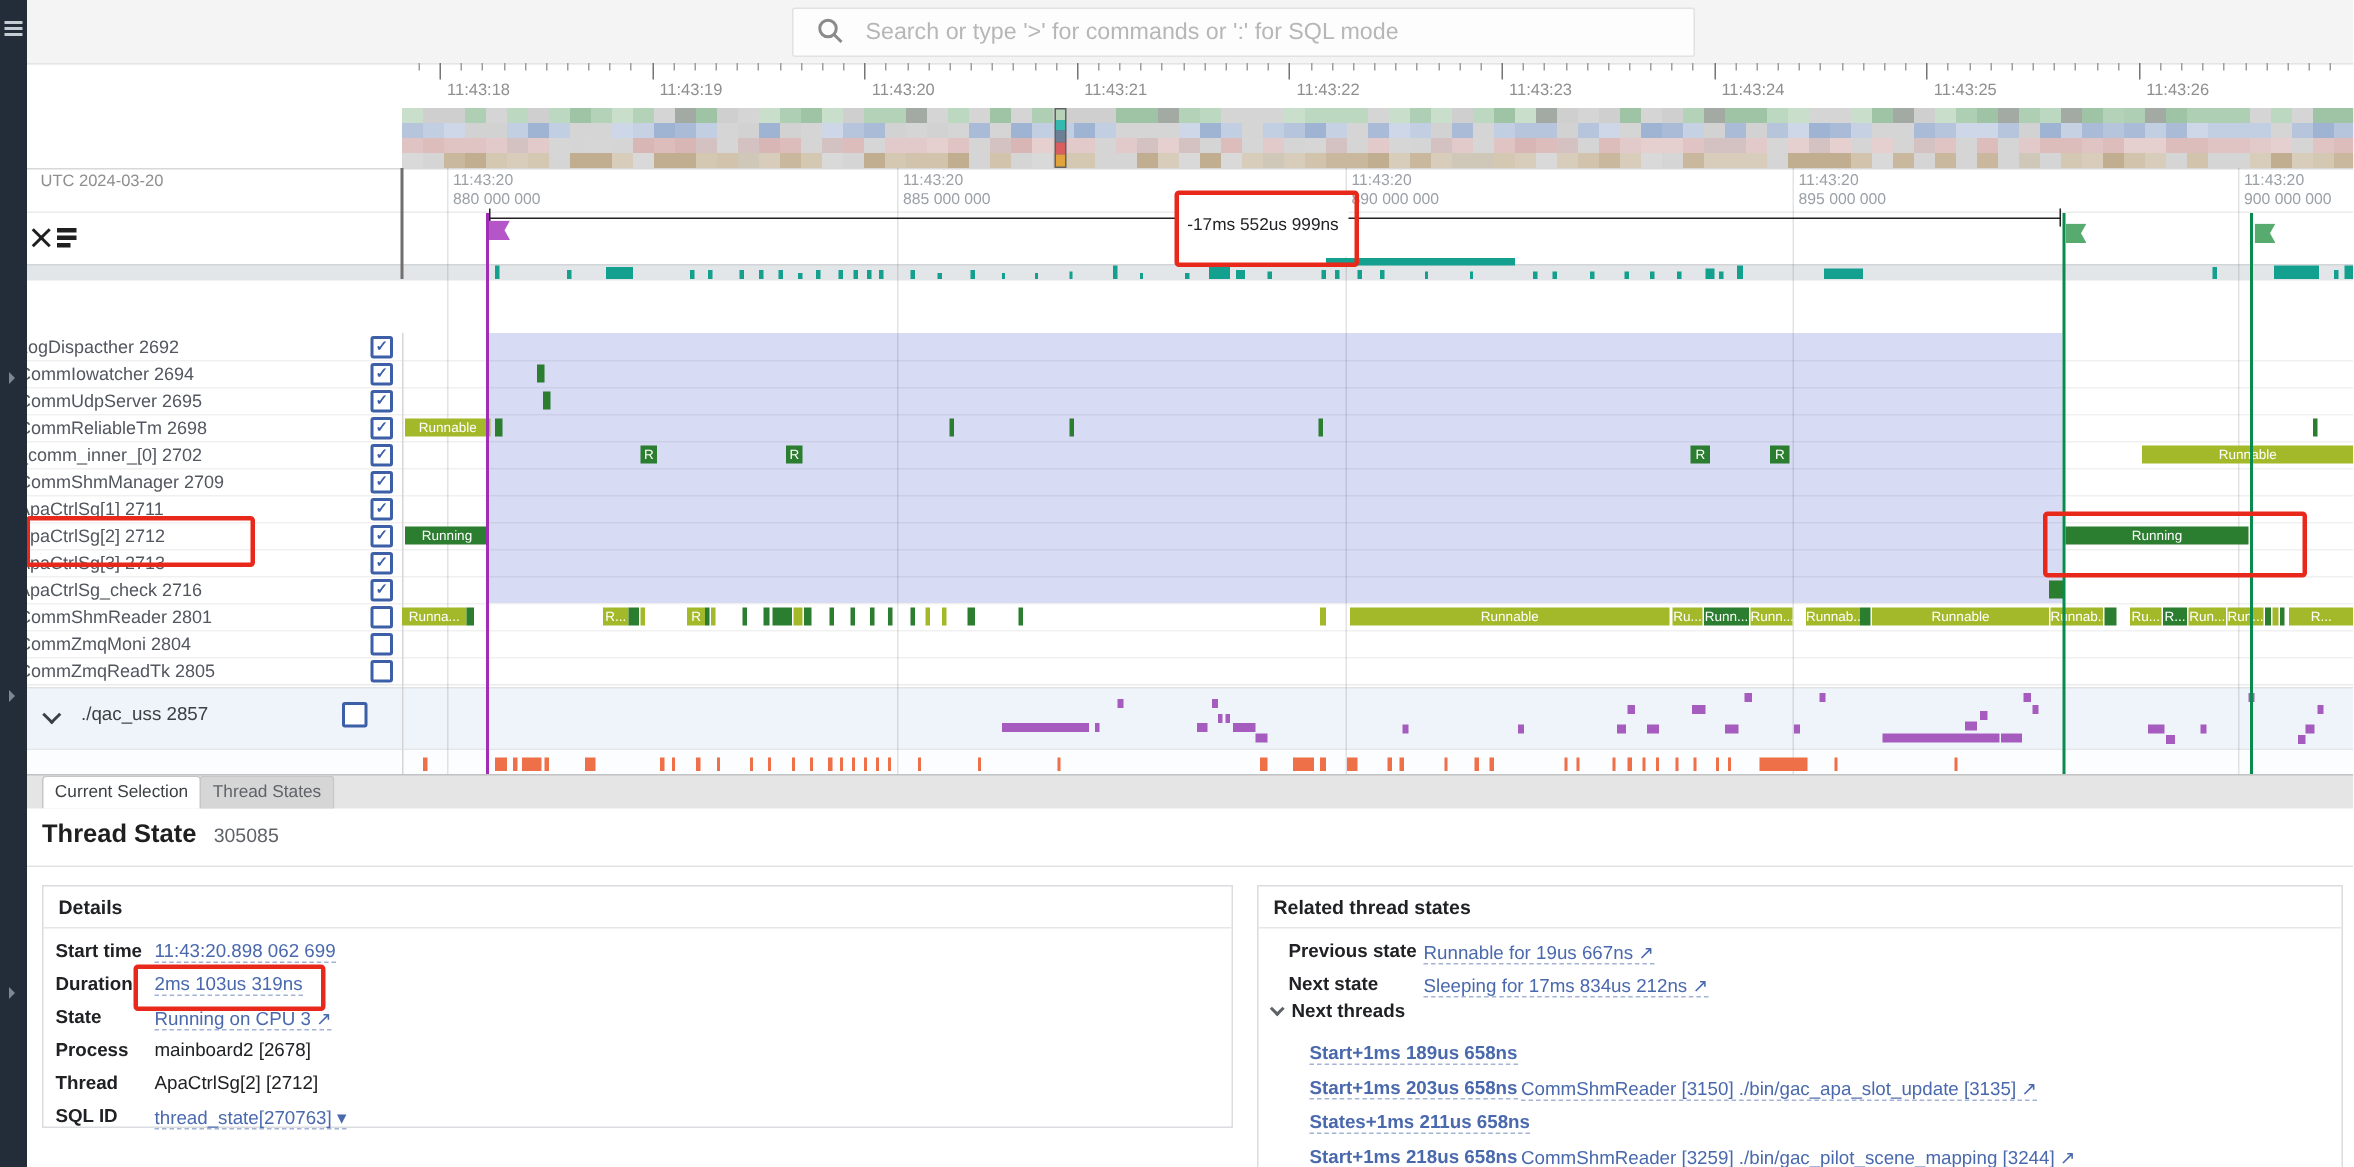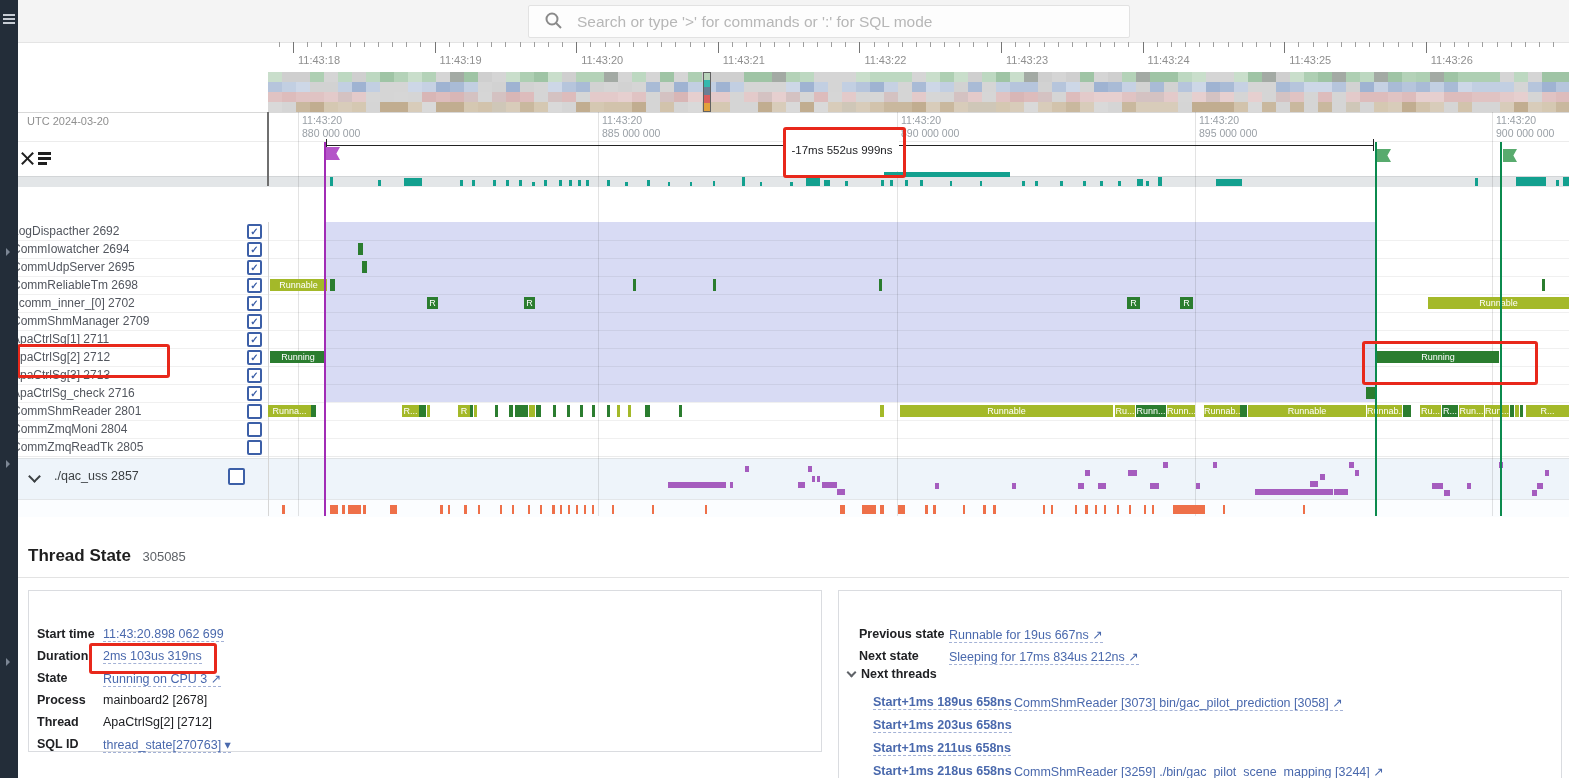--- a/index.html
+++ b/index.html
@@ -541,53 +541,59 @@
   <div class="abs" style="left:1373px;top:139px;width:1px;height:12px;background:#222;z-index:5;"></div>
   <div class="abs" style="left:785px;top:129px;width:114px;height:42px;background:#fff;display:flex;align-items:center;justify-content:center;font-size:11.5px;color:#202124;z-index:6;white-space:nowrap;">-17ms 552us 999ns</div>
 
 
   <div class="abs" style="left:0;top:458px;width:1569px;height:41px;background:#eef4fa;border-top:1px solid #dfe3e6;"></div>
   <div class="chev" style="left:30px;top:472px;transform:rotate(45deg);border-color:#3c4043;z-index:3;"></div>
   <div class="abs" style="left:54px;top:469px;font-size:12.5px;color:#3c4043;z-index:3;">./qac_uss 2857</div>
   <div class="abs" style="left:228px;top:468px;width:13px;height:13px;border:2px solid #3c5fa7;border-radius:2px;background:#fff;z-index:3;"></div>
   <div class="abs" style="left:0;top:499px;width:1569px;height:17px;background:#fbfdff;border-top:1px solid #e3e6e9;"></div>
 
+  <div class="abs" style="left:18px;top:516px;width:1551px;height:22px;background:#e5e5e5;border-top:1px solid #c2c2c2;z-index:8;">
+    <div class="tab" style="left:10px;width:104px;background:#fff;color:#3c4043;">Current Selection</div>
+    <div class="tab" style="left:115px;width:88px;background:#d6d6d6;color:#5f6368;">Thread States</div>
+  </div>
   <div class="abs" style="left:18px;top:538px;width:1551px;height:240px;background:#fff;z-index:7;"></div>
   <div class="abs" style="left:28px;top:546px;z-index:9;">
     <span style="font-size:17px;font-weight:bold;color:#1f1f1f;">Thread State</span>
     <span style="font-size:13px;color:#5f6368;margin-left:7px;">305085</span>
   </div>
   <div class="abs" style="left:18px;top:577px;width:1551px;height:1px;background:#e3e3e3;z-index:9;"></div>
 
   <div class="card" id="details-card" style="left:28px;top:590px;width:792px;height:160px;z-index:9;">
+    <div class="card-title">Details</div>
   <div style="position: absolute; left: 8px; top: 36px; font-size: 12.5px; font-weight: bold; color: rgb(32, 33, 36);">Start time</div>
       <div style="position: absolute; left: 74px; top: 36px; font-size: 12.5px; white-space: nowrap; color: rgb(74, 105, 173); border-bottom: 1px dashed rgb(164, 178, 214);">11:43:20.898 062 699</div>
       <div style="position: absolute; left: 8px; top: 58px; font-size: 12.5px; font-weight: bold; color: rgb(32, 33, 36);">Duration</div>
       <div style="position: absolute; left: 74px; top: 58px; font-size: 12.5px; white-space: nowrap; color: rgb(74, 105, 173); border-bottom: 1px dashed rgb(164, 178, 214);">2ms 103us 319ns</div>
       <div style="position: absolute; left: 8px; top: 80px; font-size: 12.5px; font-weight: bold; color: rgb(32, 33, 36);">State</div>
       <div style="position: absolute; left: 74px; top: 80px; font-size: 12.5px; white-space: nowrap; color: rgb(74, 105, 173); border-bottom: 1px dashed rgb(164, 178, 214);">Running on CPU 3 ↗</div>
       <div style="position: absolute; left: 8px; top: 102px; font-size: 12.5px; font-weight: bold; color: rgb(32, 33, 36);">Process</div>
       <div style="position: absolute; left: 74px; top: 102px; font-size: 12.5px; white-space: nowrap;">mainboard2 [2678]</div>
       <div style="position: absolute; left: 8px; top: 124px; font-size: 12.5px; font-weight: bold; color: rgb(32, 33, 36);">Thread</div>
       <div style="position: absolute; left: 74px; top: 124px; font-size: 12.5px; white-space: nowrap;">ApaCtrlSg[2] [2712]</div>
       <div style="position: absolute; left: 8px; top: 146px; font-size: 12.5px; font-weight: bold; color: rgb(32, 33, 36);">SQL ID</div>
       <div style="position: absolute; left: 74px; top: 146px; font-size: 12.5px; white-space: nowrap; color: rgb(74, 105, 173); border-bottom: 1px dashed rgb(164, 178, 214);">thread_state[270763] ▾</div>
     </div>
 
   <div class="card" id="related-card" style="left:838px;top:590px;width:722px;height:210px;z-index:9;">
+    <div class="card-title">Related thread states</div>
     <div class="chev" style="left:9px;top:78px;width:5px;height:5px;transform:rotate(45deg);border-color:#5f6368;"></div>
     <div class="row-label" style="left:22px;top:76px;">Next threads</div>
   <div style="position: absolute; left: 20px; top: 36px; font-size: 12.5px; font-weight: bold; color: rgb(32, 33, 36);">Previous state</div>
       <div style="position: absolute; left: 110px; top: 36px; font-size: 12.5px; white-space: nowrap; color: rgb(74, 105, 173); border-bottom: 1px dashed rgb(164, 178, 214);">Runnable for 19us 667ns ↗</div>
       <div style="position: absolute; left: 20px; top: 58px; font-size: 12.5px; font-weight: bold; color: rgb(32, 33, 36);">Next state</div>
       <div style="position: absolute; left: 110px; top: 58px; font-size: 12.5px; white-space: nowrap; color: rgb(74, 105, 173); border-bottom: 1px dashed rgb(164, 178, 214);">Sleeping for 17ms 834us 212ns ↗</div>
       <div style="position: absolute; left: 34px; top: 104px; font-size: 12.5px; font-weight: bold; white-space: nowrap; color: rgb(74, 105, 173); border-bottom: 1px dashed rgb(164, 178, 214);">Start+1ms 189us 658ns</div>
-      <div style="position: absolute; left: 175px; top: 104px; font-size: 12.5px; white-space: nowrap; color: rgb(74, 105, 173); border-bottom: 1px dashed rgb(164, 178, 214);">CommShmReader [3073] bin/gac_pilot_prediction [3058] ↗</div>
       <div style="position: absolute; left: 34px; top: 127px; font-size: 12.5px; font-weight: bold; white-space: nowrap; color: rgb(74, 105, 173); border-bottom: 1px dashed rgb(164, 178, 214);">Start+1ms 203us 658ns</div>
-      <div style="position: absolute; left: 34px; top: 150px; font-size: 12.5px; font-weight: bold; white-space: nowrap; color: rgb(74, 105, 173); border-bottom: 1px dashed rgb(164, 178, 214);">Start+1ms 211us 658ns</div>
+      <div style="position: absolute; left: 175px; top: 127px; font-size: 12.5px; white-space: nowrap; color: rgb(74, 105, 173); border-bottom: 1px dashed rgb(164, 178, 214);">CommShmReader [3150] ./bin/gac_apa_slot_update [3135] ↗</div>
+      <div style="position: absolute; left: 34px; top: 150px; font-size: 12.5px; font-weight: bold; white-space: nowrap; color: rgb(74, 105, 173); border-bottom: 1px dashed rgb(164, 178, 214);">States+1ms 211us 658ns</div>
       <div style="position: absolute; left: 34px; top: 173px; font-size: 12.5px; font-weight: bold; white-space: nowrap; color: rgb(74, 105, 173); border-bottom: 1px dashed rgb(164, 178, 214);">Start+1ms 218us 658ns</div>
       <div style="position: absolute; left: 175px; top: 173px; font-size: 12.5px; white-space: nowrap; color: rgb(74, 105, 173); border-bottom: 1px dashed rgb(164, 178, 214);">CommShmReader [3259] ./bin/gac_pilot_scene_mapping [3244] ↗</div>
     </div>
 
 <div style="position: absolute; left: 298px; top: 112px; width: 1px; height: 404px; background: rgba(60, 60, 60, 0.14); z-index: 1;"></div>
     <div style="position: absolute; left: 302px; top: 114px; font-size: 10.5px; color: rgb(154, 160, 166); line-height: 13px; z-index: 3; white-space: pre;">11:43:20
 880 000 000</div>
     <div style="position: absolute; left: 598px; top: 112px; width: 1px; height: 404px; background: rgba(60, 60, 60, 0.14); z-index: 1;"></div>
     <div style="position: absolute; left: 602px; top: 114px; font-size: 10.5px; color: rgb(154, 160, 166); line-height: 13px; z-index: 3; white-space: pre;">11:43:20
 885 000 000</div>

